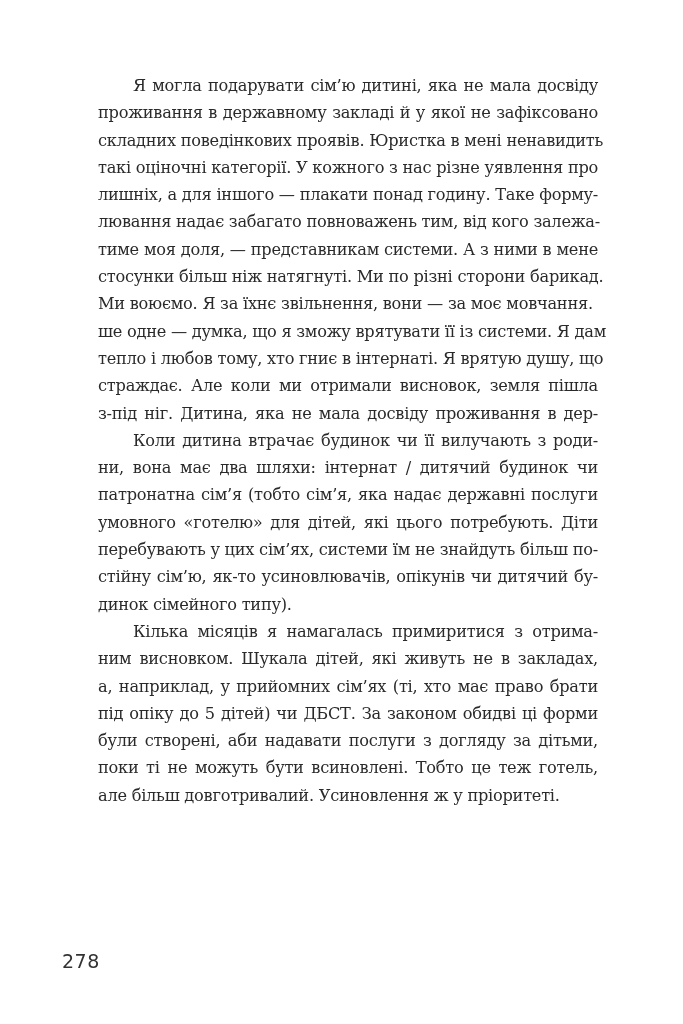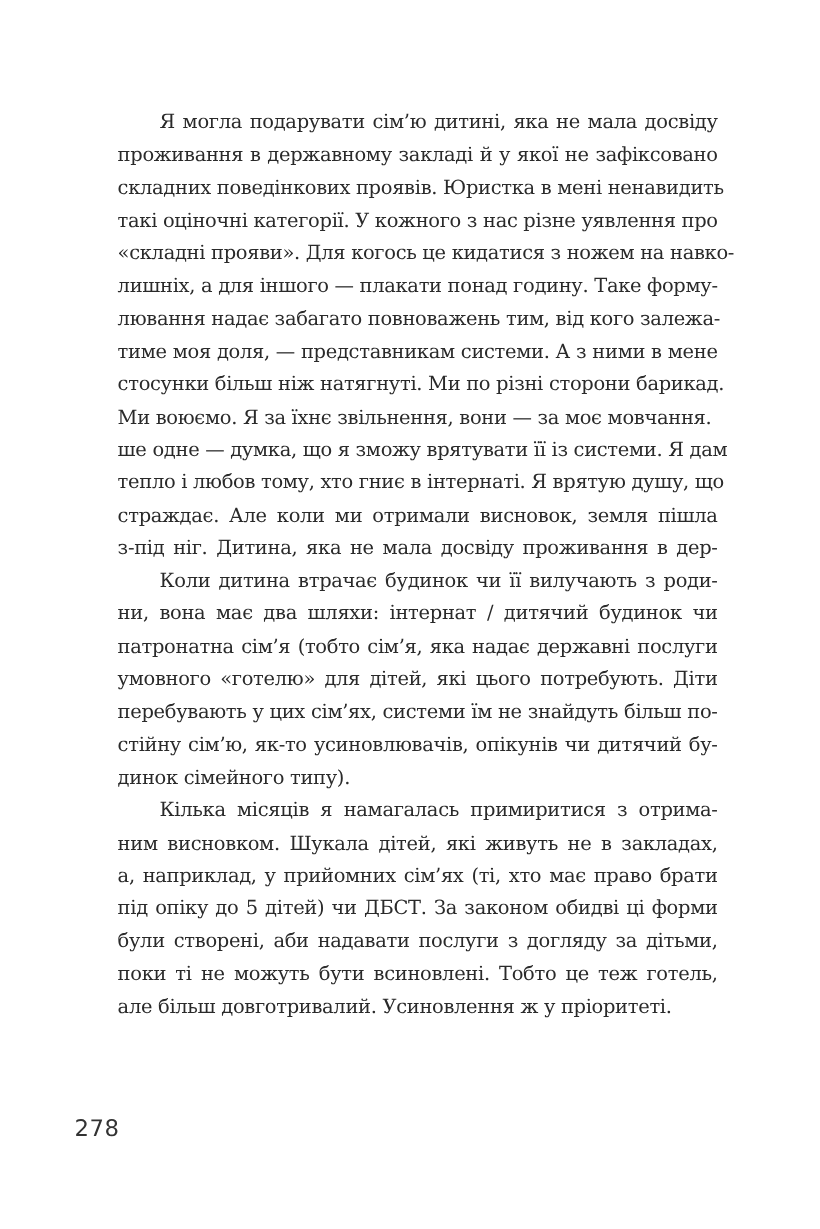--- a/index.html
+++ b/index.html
@@ -18,21 +18,21 @@
     .page {
       position: absolute;
       left: 0; top: 0;
       width: 683px;
       height: 1024px;
       background: #ffffff;
     }
     .text-block {
       position: absolute;
       left: 98px;
-      top: 88px;
+      top: 72px;
       width: 500px;
     }
     .line {
       display: block;
       height: 27.3px;
       line-height: 27.3px;
       font-size: 16.2px;
       white-space: nowrap;
       text-align: justify;
       text-align-last: justify;
@@ -40,39 +40,38 @@
     }
     .line.indent {
       padding-left: 35px;
     }
     .line.last {
       text-align-last: left;
     }
     .page-number {
       position: absolute;
       left: 62px;
-      top: 930px;
+      top: 950px;
       font-family: "DejaVu Sans", "Liberation Sans", sans-serif;
       font-size: 19px;
       color: #333333;
       letter-spacing: 0.5px;
     }
   </style>
 </head>
 <body>
 
 <div class="page">
   <div class="text-block">
 
     <div>
       <span class="line indent">Я могла подарувати сім’ю дитині, яка не мала досвіду</span>
       <span class="line">проживання в державному закладі й у якої не зафіксовано</span>
       <span class="line">складних поведінкових проявів. Юристка в мені ненавидить</span>
       <span class="line">такі оціночні категорії. У кожного з нас різне уявлення про</span>
-      <span class="line">«складні прояви». Для когось це кидатися з ножем на навко-</span>
       <span class="line">лишніх, а для іншого — плакати понад годину. Таке форму-</span>
       <span class="line">лювання надає забагато повноважень тим, від кого залежа-</span>
       <span class="line">тиме моя доля, — представникам системи. А з ними в мене</span>
       <span class="line">стосунки більш ніж натягнуті. Ми по різні сторони барикад.</span>
       <span class="line last">Ми воюємо. Я за їхнє звільнення, вони — за моє мовчання.</span>
     </div>
 
     <div>
       <span class="line">ше одне — думка, що я зможу врятувати її із системи. Я дам</span>
       <span class="line">тепло і любов тому, хто гниє в інтернаті. Я врятую душу, що</span>

